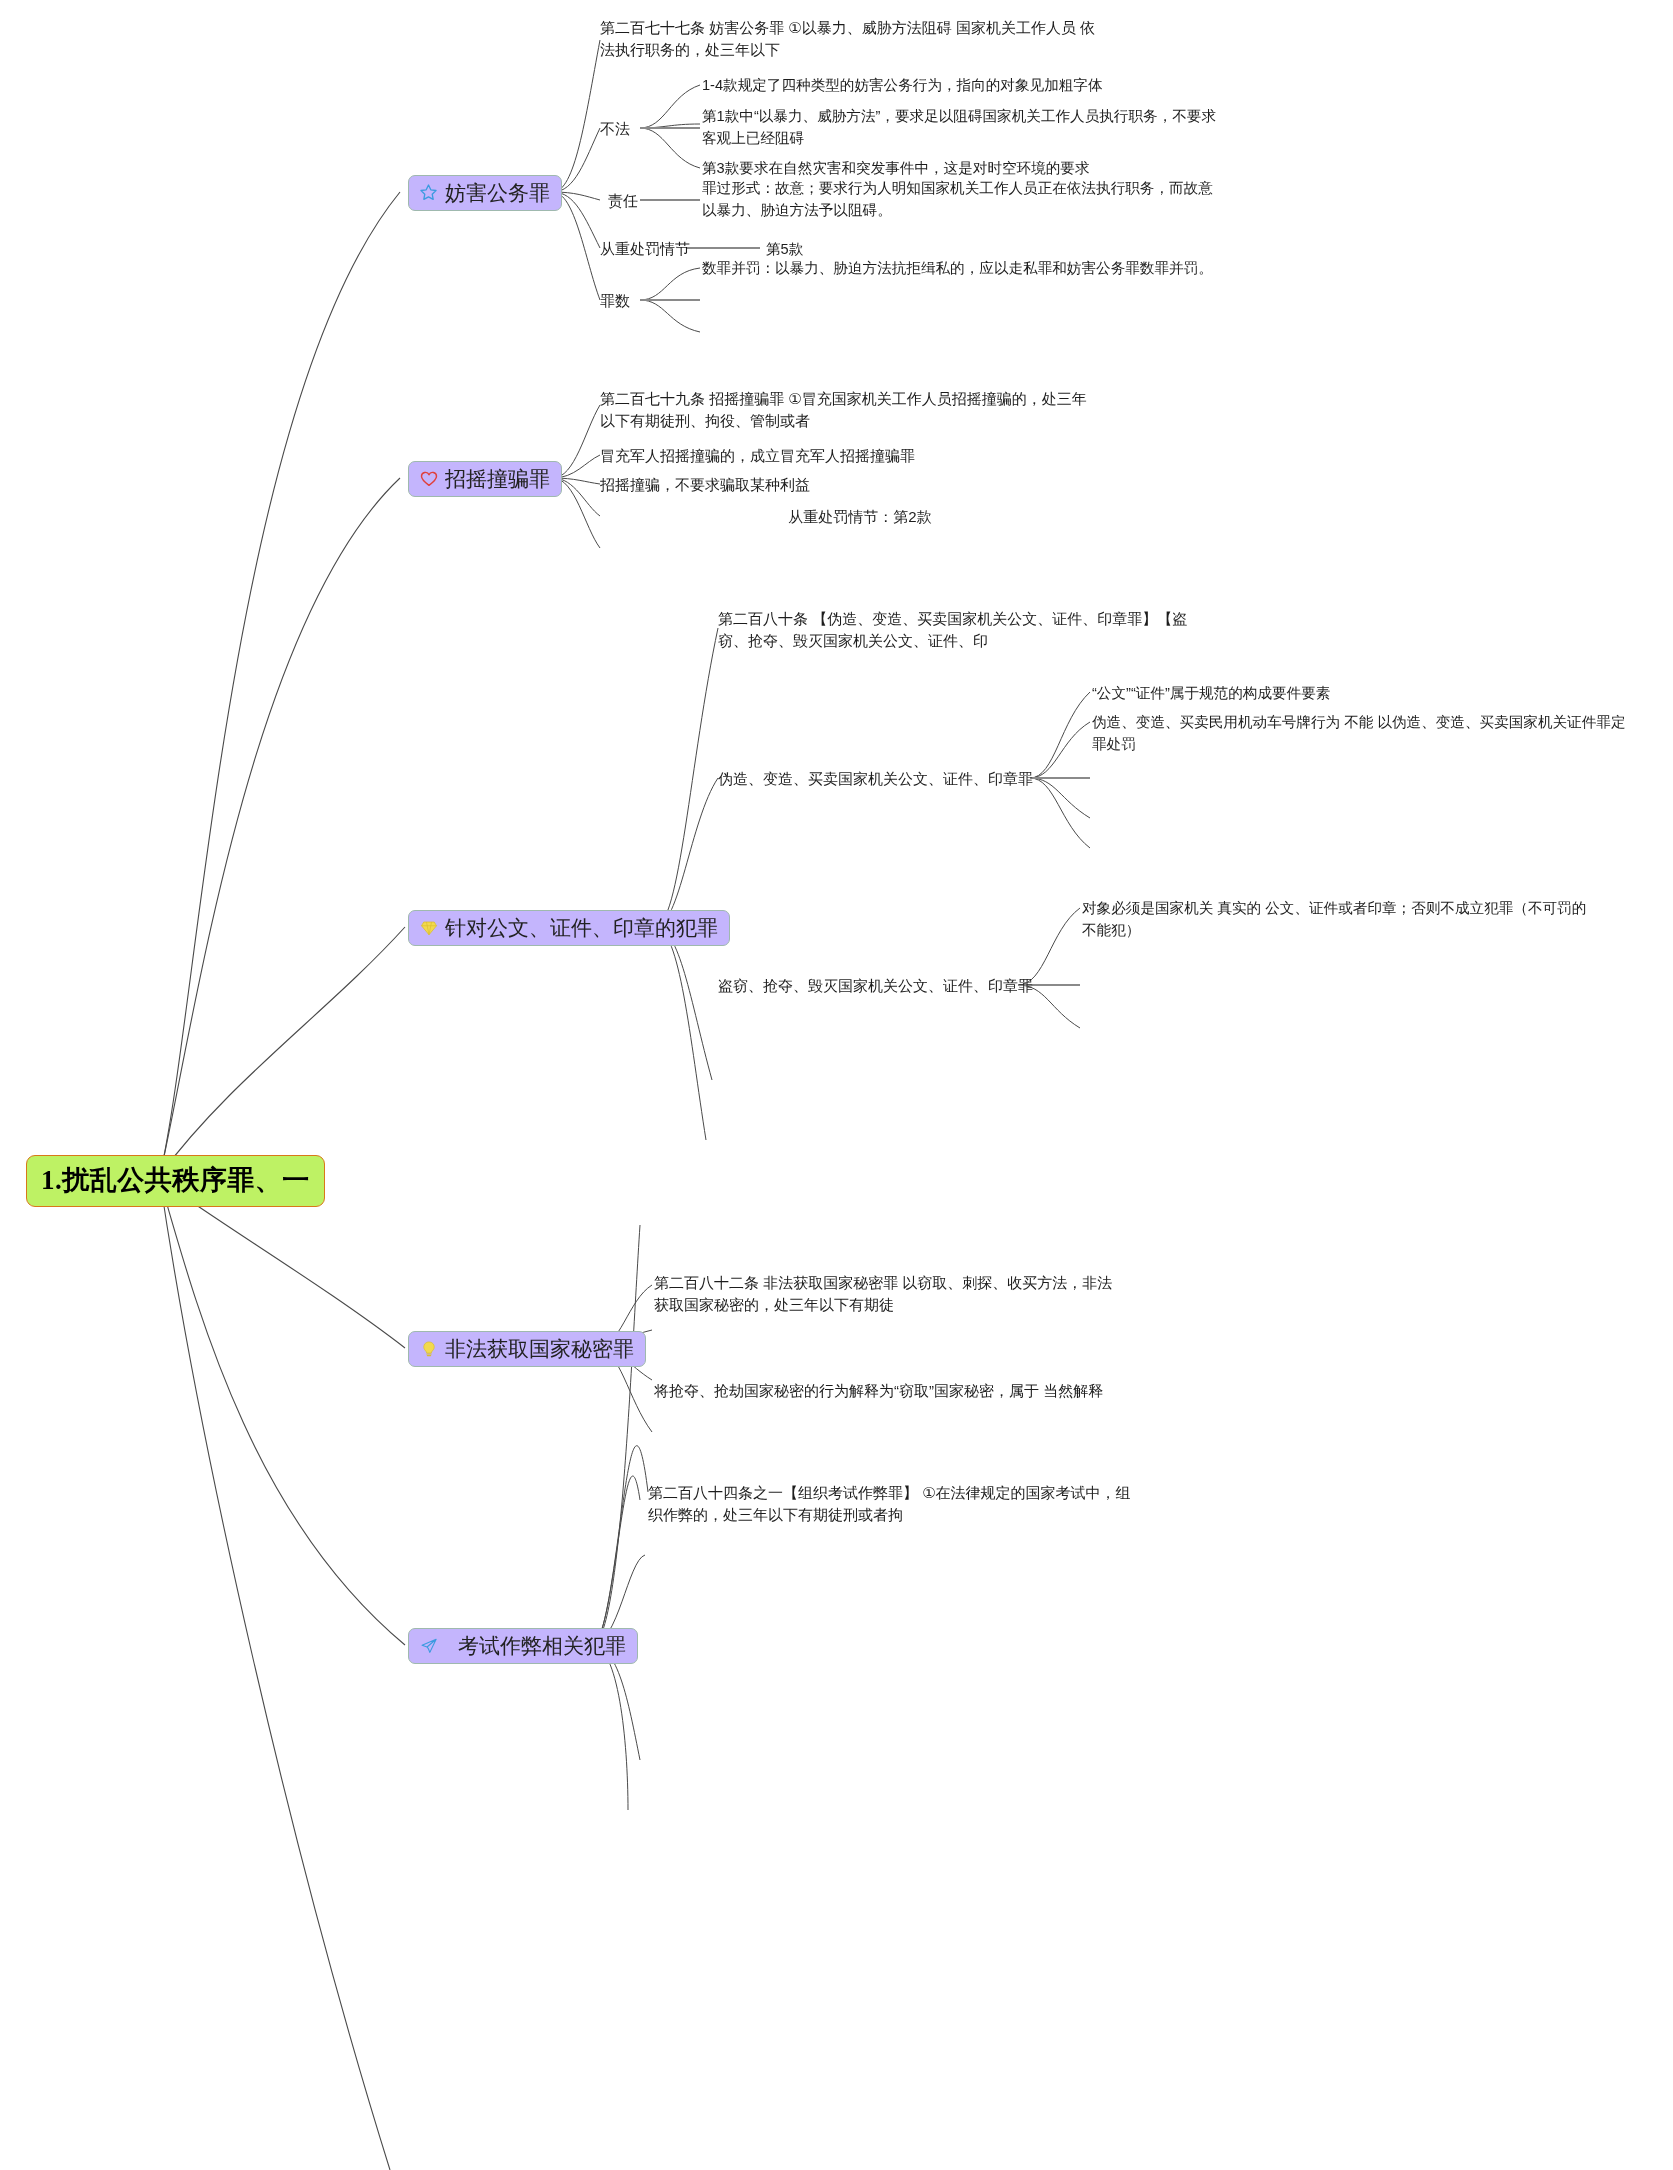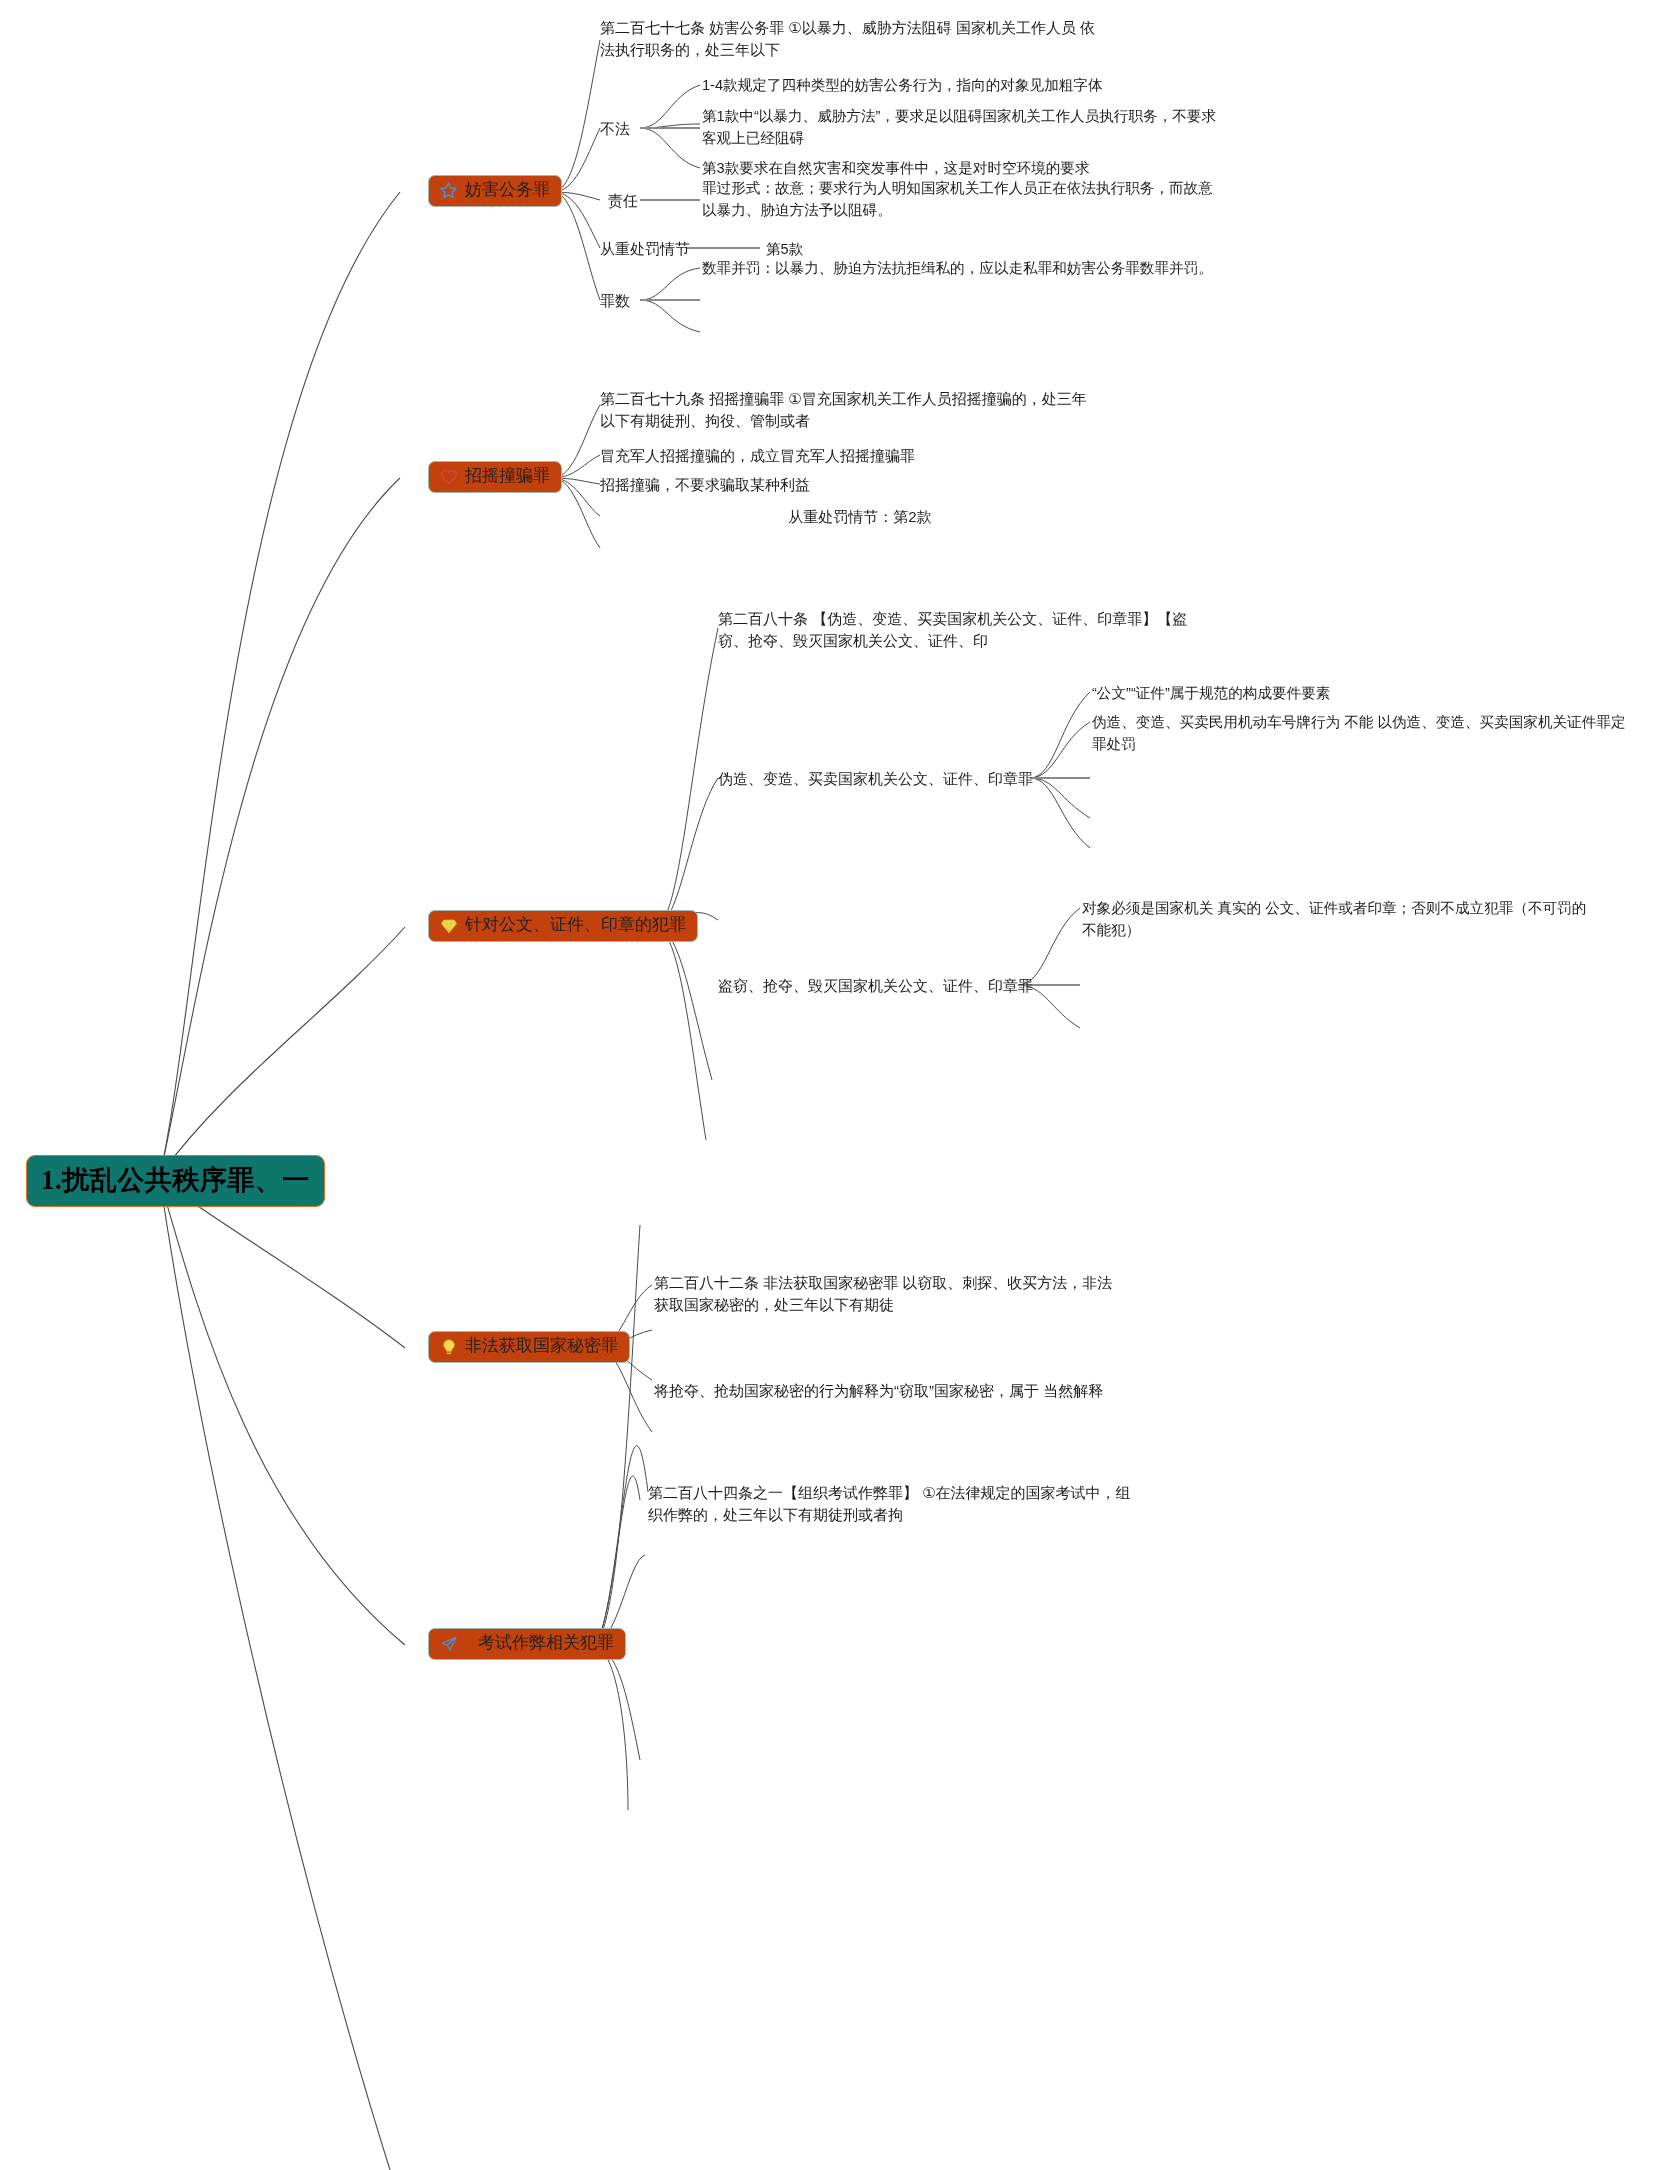--- a/index.html
+++ b/index.html
@@ -22,47 +22,46 @@
     position: absolute;
     left: 0;
     top: 0;
     width: 1673px;
     height: 2170px;
     pointer-events: none;
   }
   
   .root-node {
     position: absolute;
-    background: #0f766e;
+    background: #bef264;
     border: 1px solid #d9781a;
     border-radius: 9px;
     padding: 6px 14px 8px 14px;
     font-size: 27px;
     font-weight: bold;
     letter-spacing: 0.5px;
     color: #000000;
     white-space: nowrap;
     font-family: "Liberation Serif", "DejaVu Serif", serif;
     z-index: 6;
   }
   
   .topic {
     position: absolute;
     display: flex;
     align-items: center;
     gap: 7px;
-    background: #c2410c;
+    background: #c4b5fd;
     border: 1px solid #9FB9AE;
     border-radius: 7px;
     padding: 5px 11px 6px 10px;
-    font-size: 17px;
+    font-size: 21px;
     color: #222222;
     white-space: nowrap;
     z-index: 5;
-    margin-left: 20px;
   }
   .topic .ico {
     display: inline-flex;
     width: 19px;
     height: 19px;
     align-items: center;
     justify-content: center;
     flex: 0 0 auto;
   }
   .topic .ico svg { display:block; }

